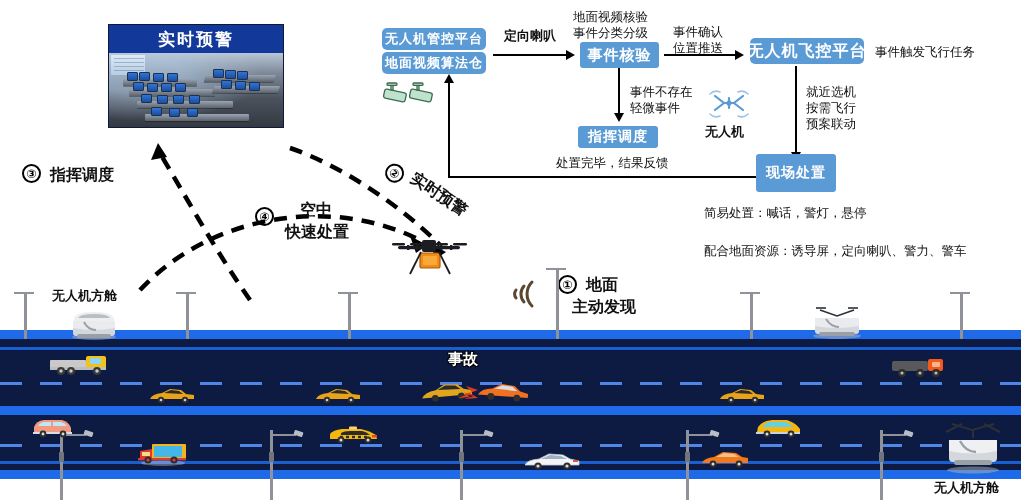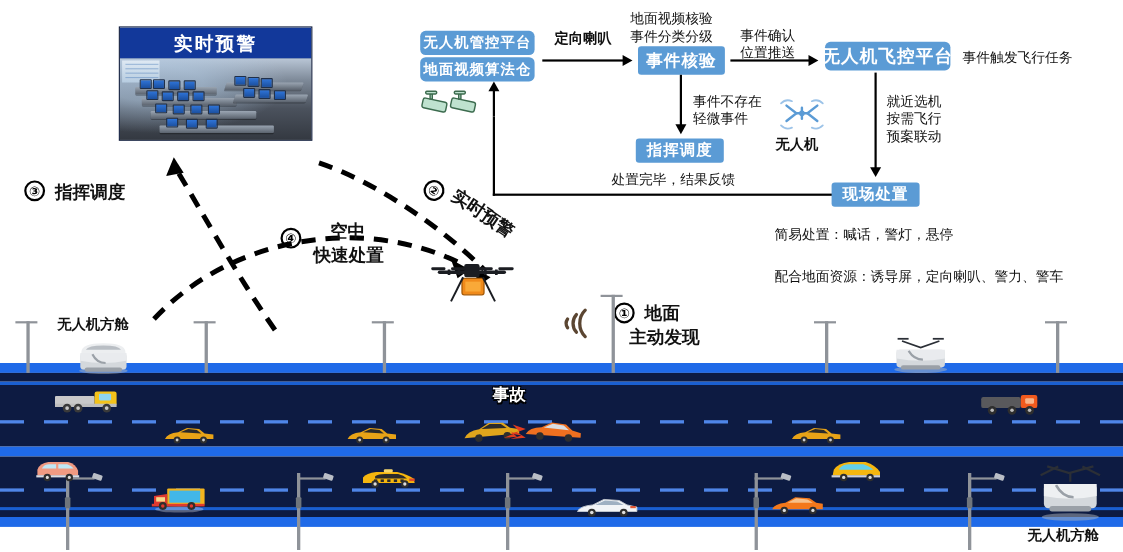--- a/index.html
+++ b/index.html
@@ -205,21 +205,21 @@
   </div>
   <div class="abs txt b" style="left:705px;top:124px;font-size:13px;">无人机</div>
 
   <div class="abs txt" style="left:806px;top:84px;font-size:12.5px;">就近选机</div>
   <div class="abs txt" style="left:806px;top:100px;font-size:12.5px;">按需飞行</div>
   <div class="abs txt" style="left:806px;top:116px;font-size:12.5px;">预案联动</div>
 
   <div class="abs ln vline" style="left:795px;top:66px;height:88px;"></div>
   <div class="abs ah ah-d" style="left:791px;top:152px;"></div>
 
-  <div class="abs pill sq" style="left:756px;top:166px;width:80px;height:22px;font-size:14px;">
+  <div class="abs pill sq" style="left:756px;top:154px;width:80px;height:38px;font-size:14px;">
     <span>现场处置</span>
   </div>
 
   <div class="abs txt" style="left:704px;top:205px;font-size:12.5px;">简易处置：喊话，警灯，悬停</div>
   <div class="abs txt" style="left:704px;top:243px;font-size:12.5px;">配合地面资源：诱导屏，定向喇叭、警力、警车</div>
 
   <svg class="abs" style="left:0;top:0;" width="1021" height="340">
 
     <path d="M250 300 C 215 250, 185 195, 158 150" stroke="#000" stroke-width="4.5" stroke-dasharray="13 9" fill="none"></path>
     <polygon points="158,143 151,160 167,157" fill="#000"></polygon>

